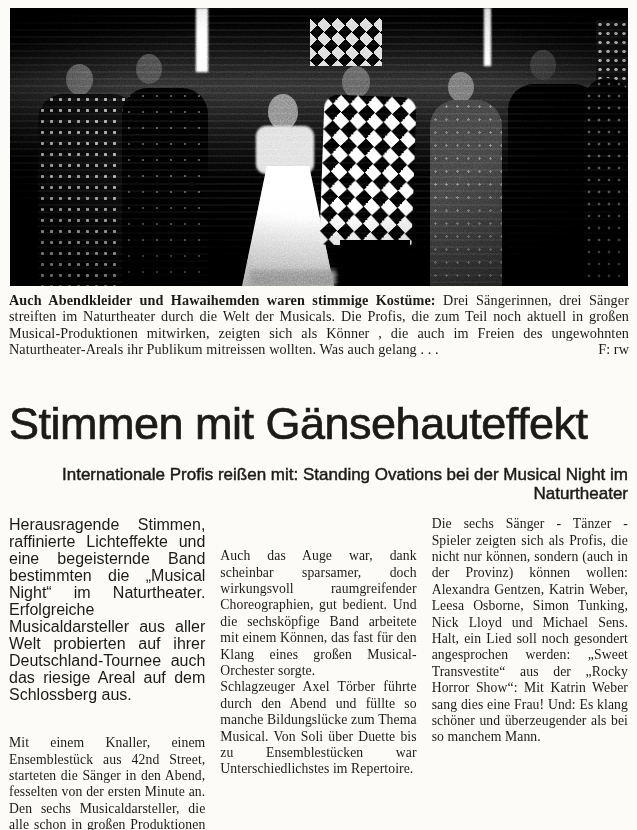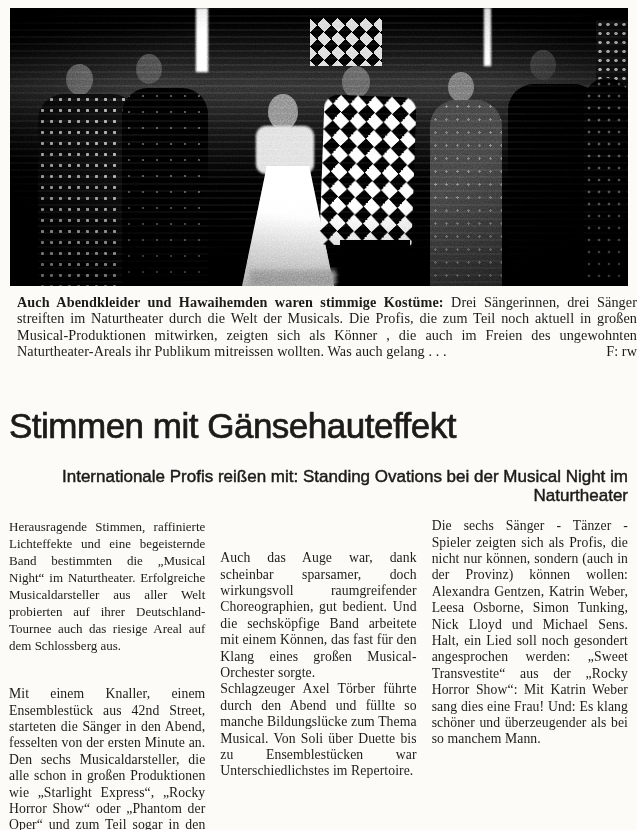--- a/index.html
+++ b/index.html
@@ -62,52 +62,52 @@
     background-image:radial-gradient(circle,rgba(225,215,195,.45) 1.2px,transparent 1.7px);
     background-size:10px 12px;}
   .patt-tr{left:586px;top:12px;width:34px;height:72px;
     background-color:#2c2722;
     background-image:radial-gradient(circle,rgba(240,232,210,.8) 1.4px,transparent 2px);
     background-size:8px 9px;filter:blur(.4px);}
   svg.grain{inset:0;width:100%;height:100%;mix-blend-mode:overlay;opacity:.6;}
 
   
   p.caption{
-    margin:8px;width:620px;
+    margin:0;width:620px;
     font-size:14.2px;line-height:16.3px;text-align:justify;
     letter-spacing:.1px;
   }
   p.caption b{font-weight:700;}
   span.photo-credit{float:right;font-weight:400;}
 
   
   h1.headline{
     margin:43px 0 0 0;
     font-family:"Liberation Sans","DejaVu Sans",sans-serif;
     font-weight:400;-webkit-text-stroke:.7px #1d1b18;
-    font-size:35px;line-height:48px;letter-spacing:-.5px;
+    font-size:45px;line-height:48px;letter-spacing:-.5px;
     white-space:nowrap;
   }
   h2.subheadline{
     margin:17px 0 0 0;text-align:right;
     font-family:"Liberation Sans","DejaVu Sans",sans-serif;
     font-weight:400;-webkit-text-stroke:.45px #1d1b18;
     font-size:17px;line-height:19px;letter-spacing:0;
   }
 
   
   .columns{display:flex;gap:15px;margin-top:13px;}
   .col{flex:1 1 0;min-width:0;}
   .col p{
     margin:0;font-size:13.7px;line-height:16.4px;
     text-align:justify;letter-spacing:.1px;
   }
   .col p.lead{
-    font-family:Liberation Serif, serif;
-    font-size:13px;line-height:17px;letter-spacing:0;
+    font-family:Liberation Sans, sans-serif;
+    font-size:16px;line-height:17px;letter-spacing:0;
   }
   .col p.space-before{margin-top:32px;}
 </style>
 </head>
 <body>
 
 <div class="page">
 
   <figure class="photo">
     <div class="streak s1"></div>

